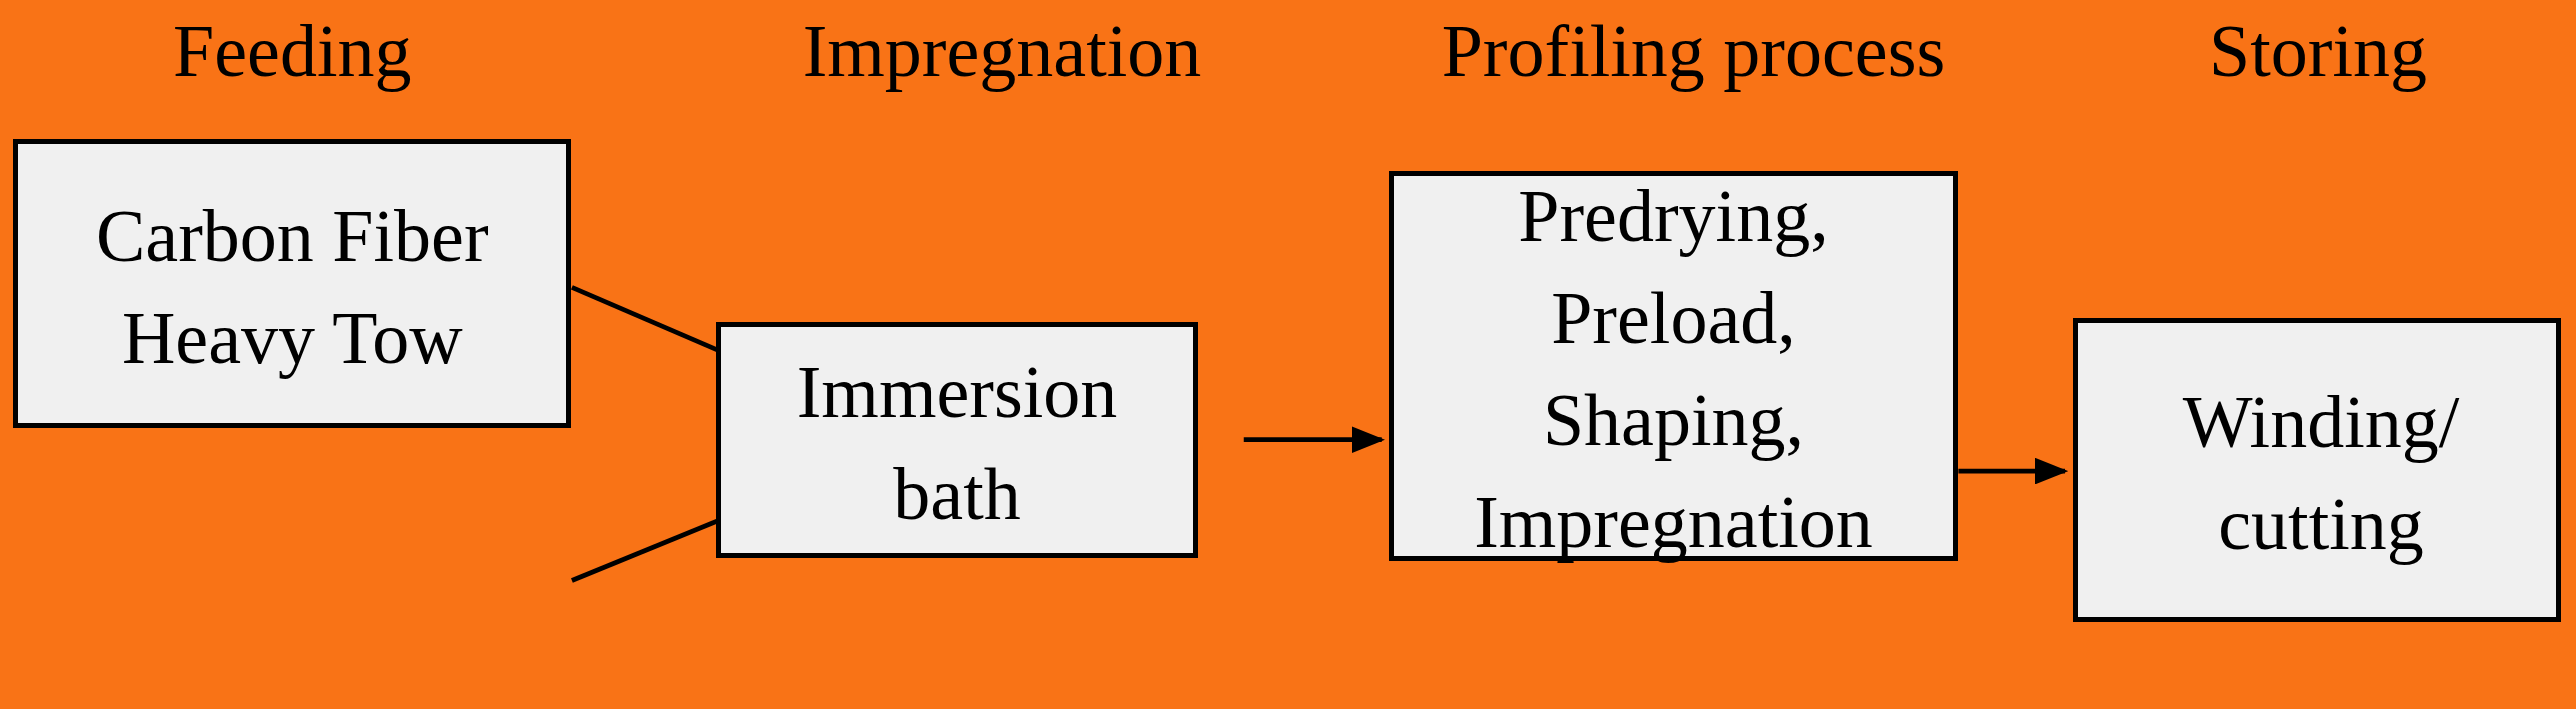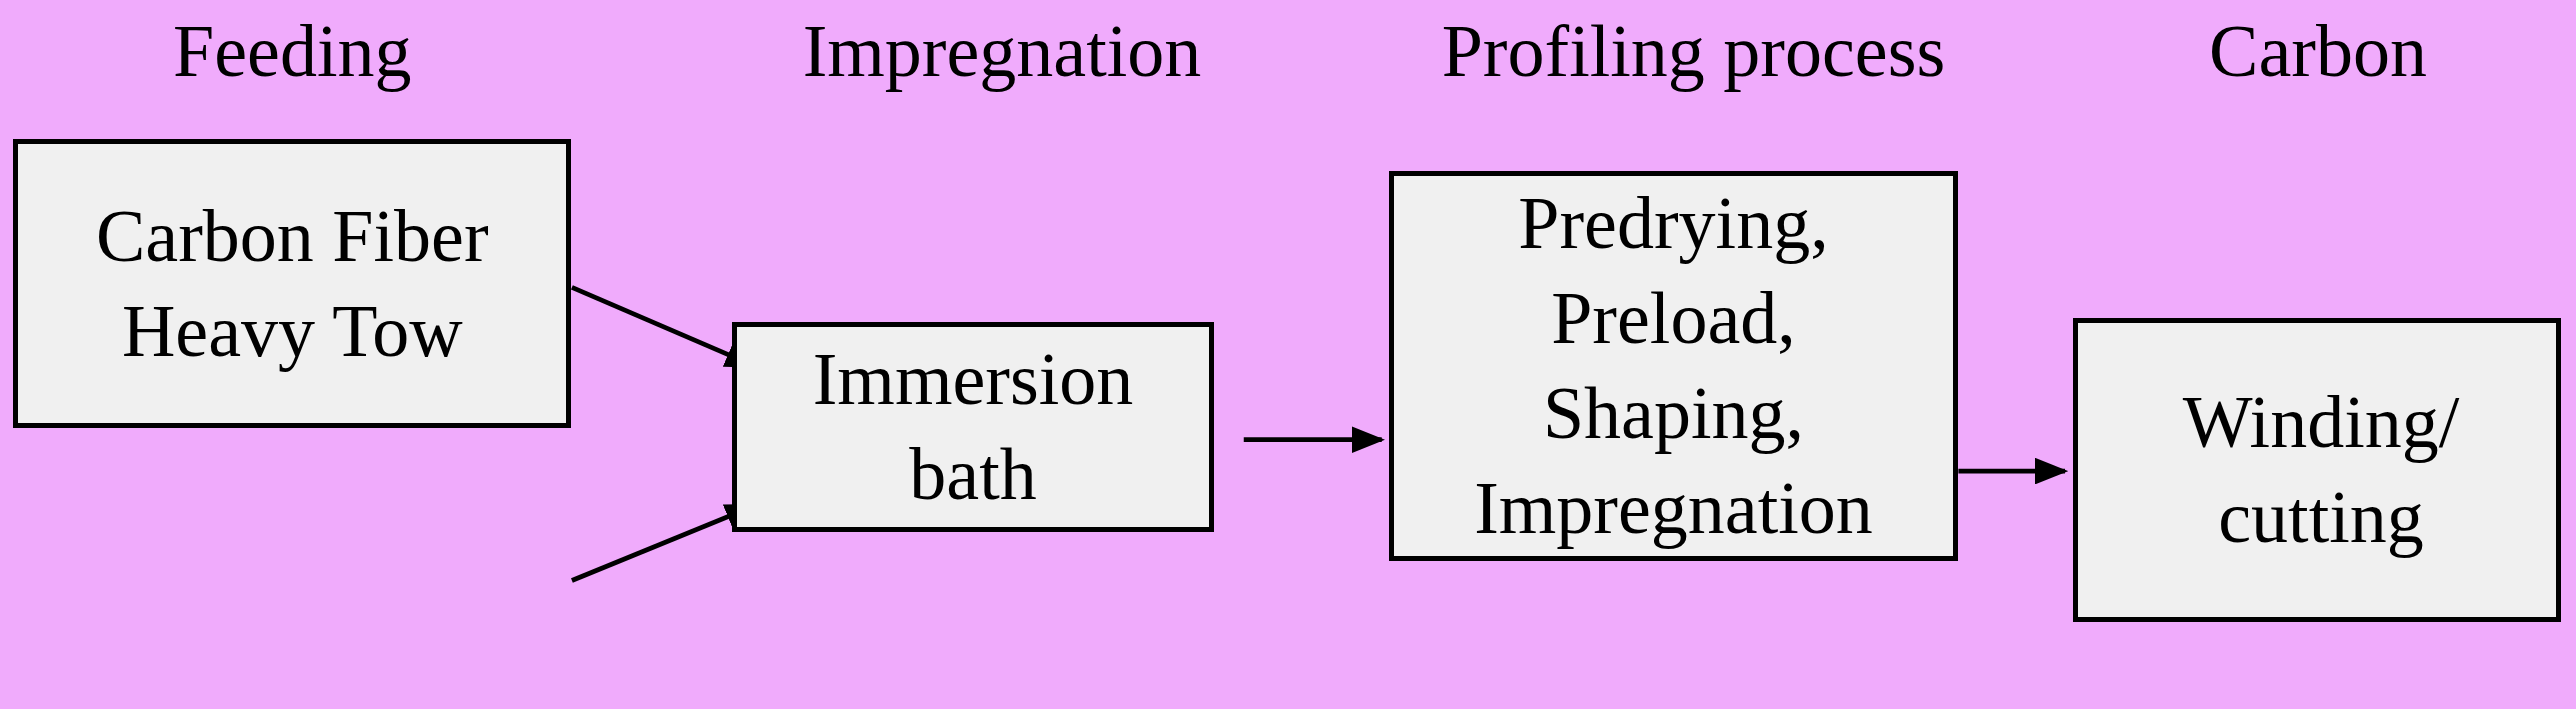--- a/index.html
+++ b/index.html
@@ -8,21 +8,21 @@
     background: #ffffff;
     width: 2576px;
     height: 710px;
     overflow: hidden;
     font-family: "Liberation Serif", "DejaVu Serif", serif;
   }
   .canvas {
     position: relative;
     width: 2576px;
     height: 710px;
-    background: #f0abfc;
+    background: #f97316;
     color: #000000;
   }
   .stage-label {
     position: absolute;
     top: 1.9px;
     height: 99px;
     line-height: 99px;
     font-size: 74px;
     text-align: center;
     color: #000000;
@@ -36,54 +36,54 @@
     display: flex;
     align-items: center;
     justify-content: center;
   }
   .box-lines {
     text-align: center;
     font-size: 74px;
     line-height: 95px;
     color: #000000;
   }
-  .box-lines span { display: block; }
+  .box-lines span { display: block; margin-top: 7px; }
   .arrow-layer {
     position: absolute;
     left: 0;
     top: 0;
     width: 2576px;
     height: 710px;
     pointer-events: none;
   }
   .arrow {
     stroke: #000000;
     stroke-width: 5;
     fill: none;
   }
   
   #lbl-feeding      { left: 13.3px;   width: 558px; }
   #lbl-impregnation { left: 761px;  width: 482px; }
   #lbl-profiling    { left: 1389px; width: 609px; }
   #lbl-storing      { left: 2075px; width: 486px; }
   #box-cfht      { left: 13.3px;   top: 139px; width: 558px; height: 289px; }
   #box-polymer   { left: 13.3px;   top: 481px; width: 558px; height: 217px; }
-  #box-immersion { left: 732px;  top: 322px; width: 482px; height: 210px; }
+  #box-immersion { left: 716px;  top: 322px; width: 482px; height: 236px; }
   #box-profiling { left: 1389px; top: 171px; width: 569px; height: 390px; }
   #box-winding   { left: 2073px; top: 318px; width: 488px; height: 304px; padding-left: 8px; }
 </style>
 </head>
 <body>
 
 <div class="canvas">
 
   <div class="stage-label" id="lbl-feeding">Feeding</div>
   <div class="stage-label" id="lbl-profiling">Profiling process</div>
   <div class="stage-label" id="lbl-impregnation">Impregnation</div>
-  <div class="stage-label" id="lbl-storing">Carbon</div>
+  <div class="stage-label" id="lbl-storing">Storing</div>
 
   <svg class="arrow-layer" viewBox="0 0 2707 746" xmlns="http://www.w3.org/2000/svg">
     <defs>
       <marker id="arrowhead" viewBox="0 0 10 8" refX="9" refY="4" markerWidth="7" markerHeight="5.6" orient="auto-start-reverse" markerUnits="strokeWidth">
         <path d="M0,0 L10,4 L0,8 z" fill="#000000"></path>
       </marker>
     </defs>
     <line class="arrow" x1="601" y1="302" x2="794" y2="385" marker-end="url(#arrowhead)"></line>
     <line class="arrow" x1="601" y1="610" x2="794" y2="531" marker-end="url(#arrowhead)"></line>
     <line class="arrow" x1="1307" y1="462" x2="1452" y2="462" marker-end="url(#arrowhead)"></line>

